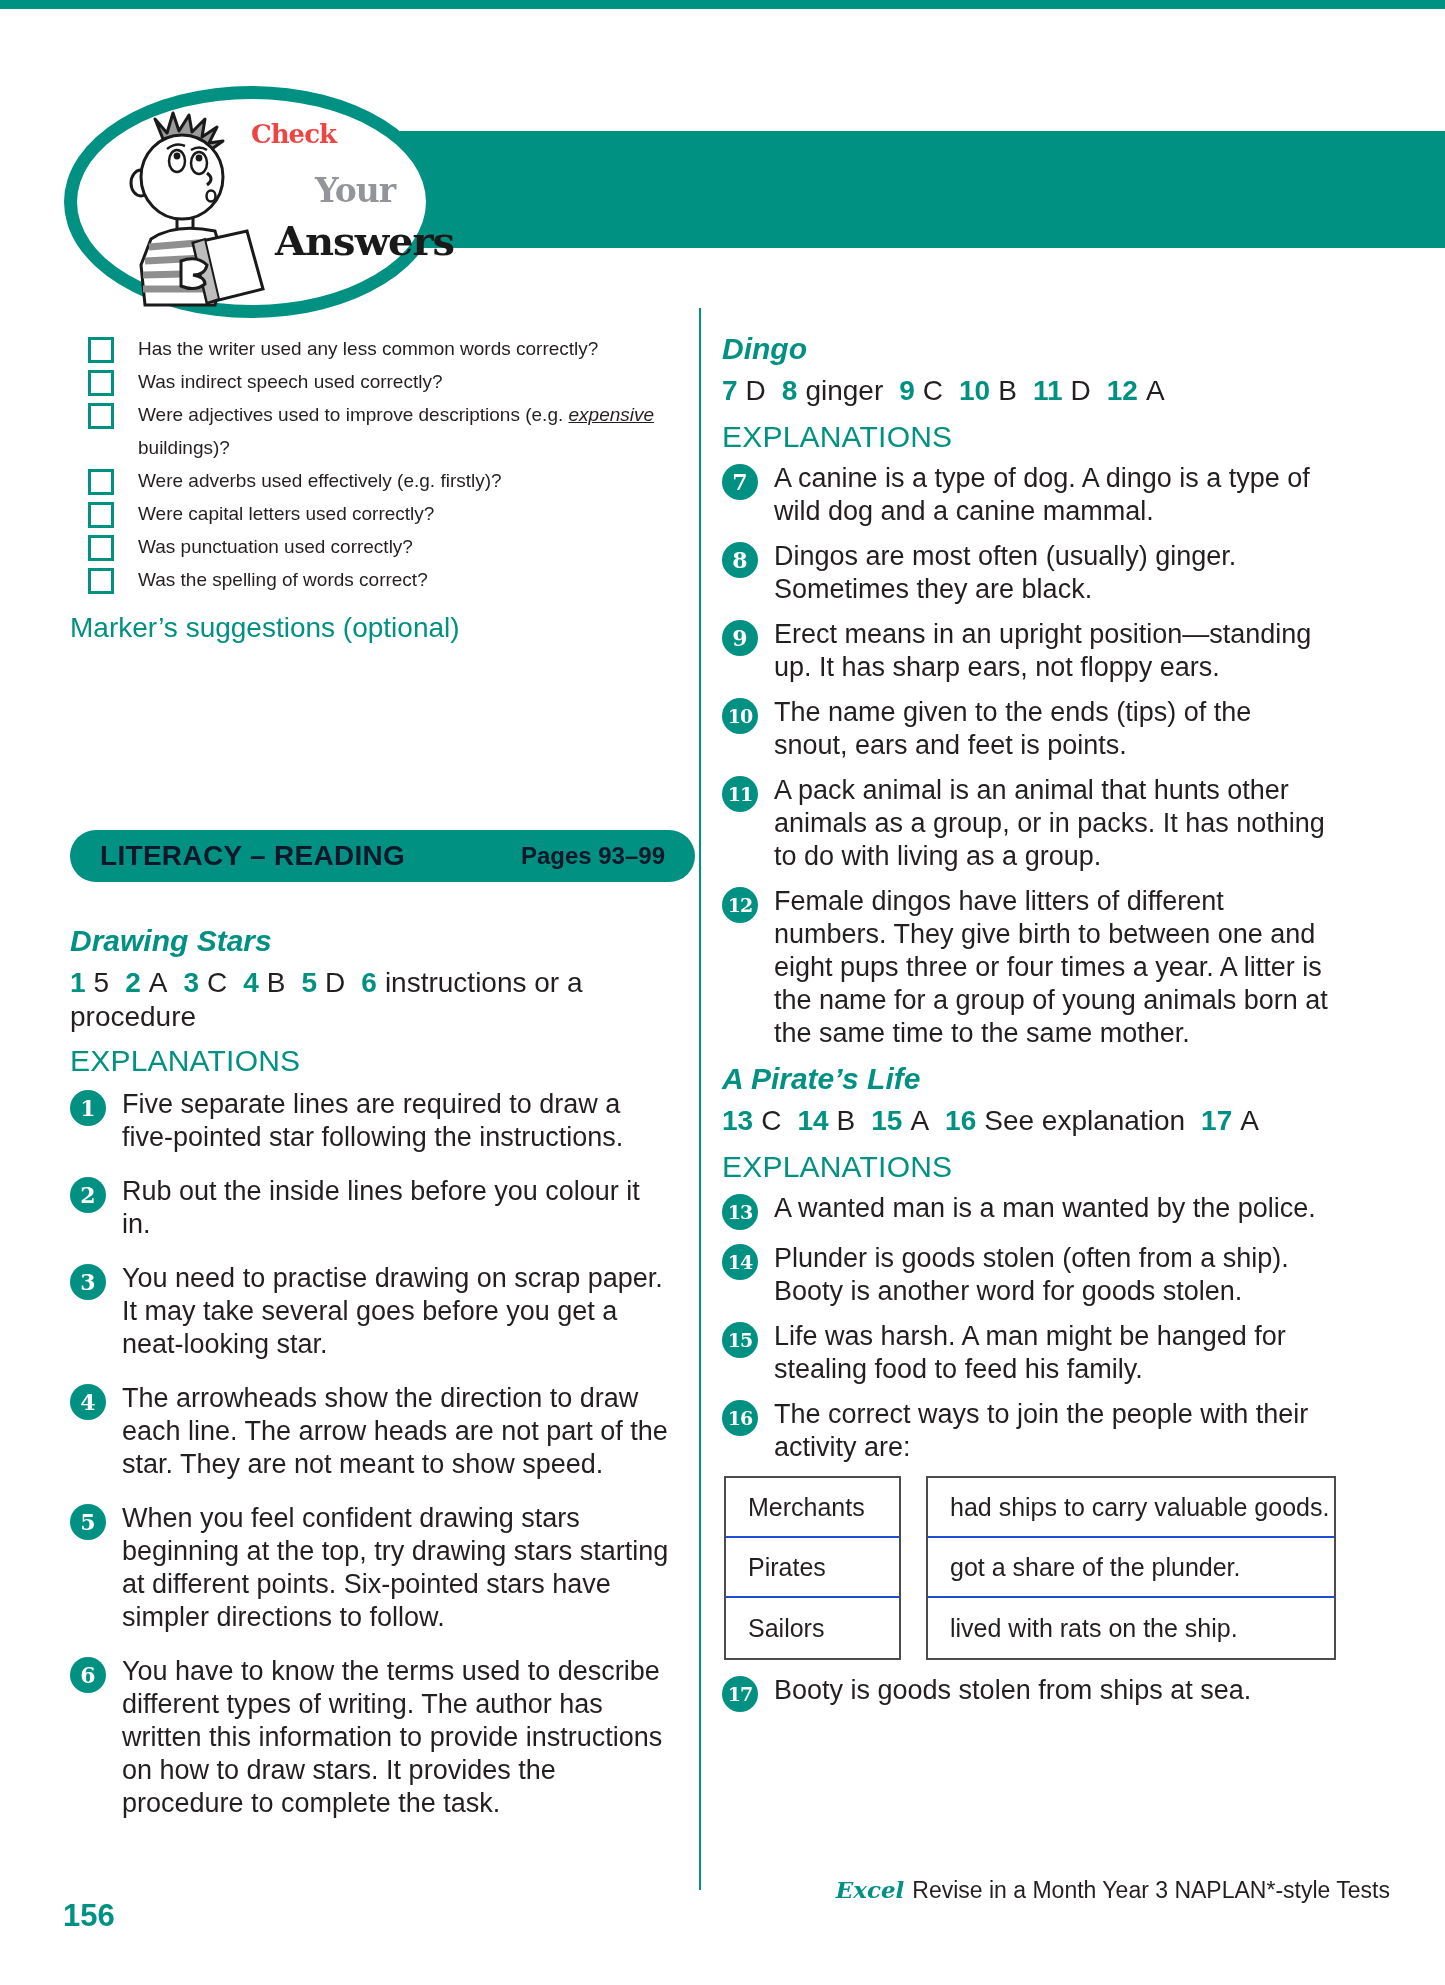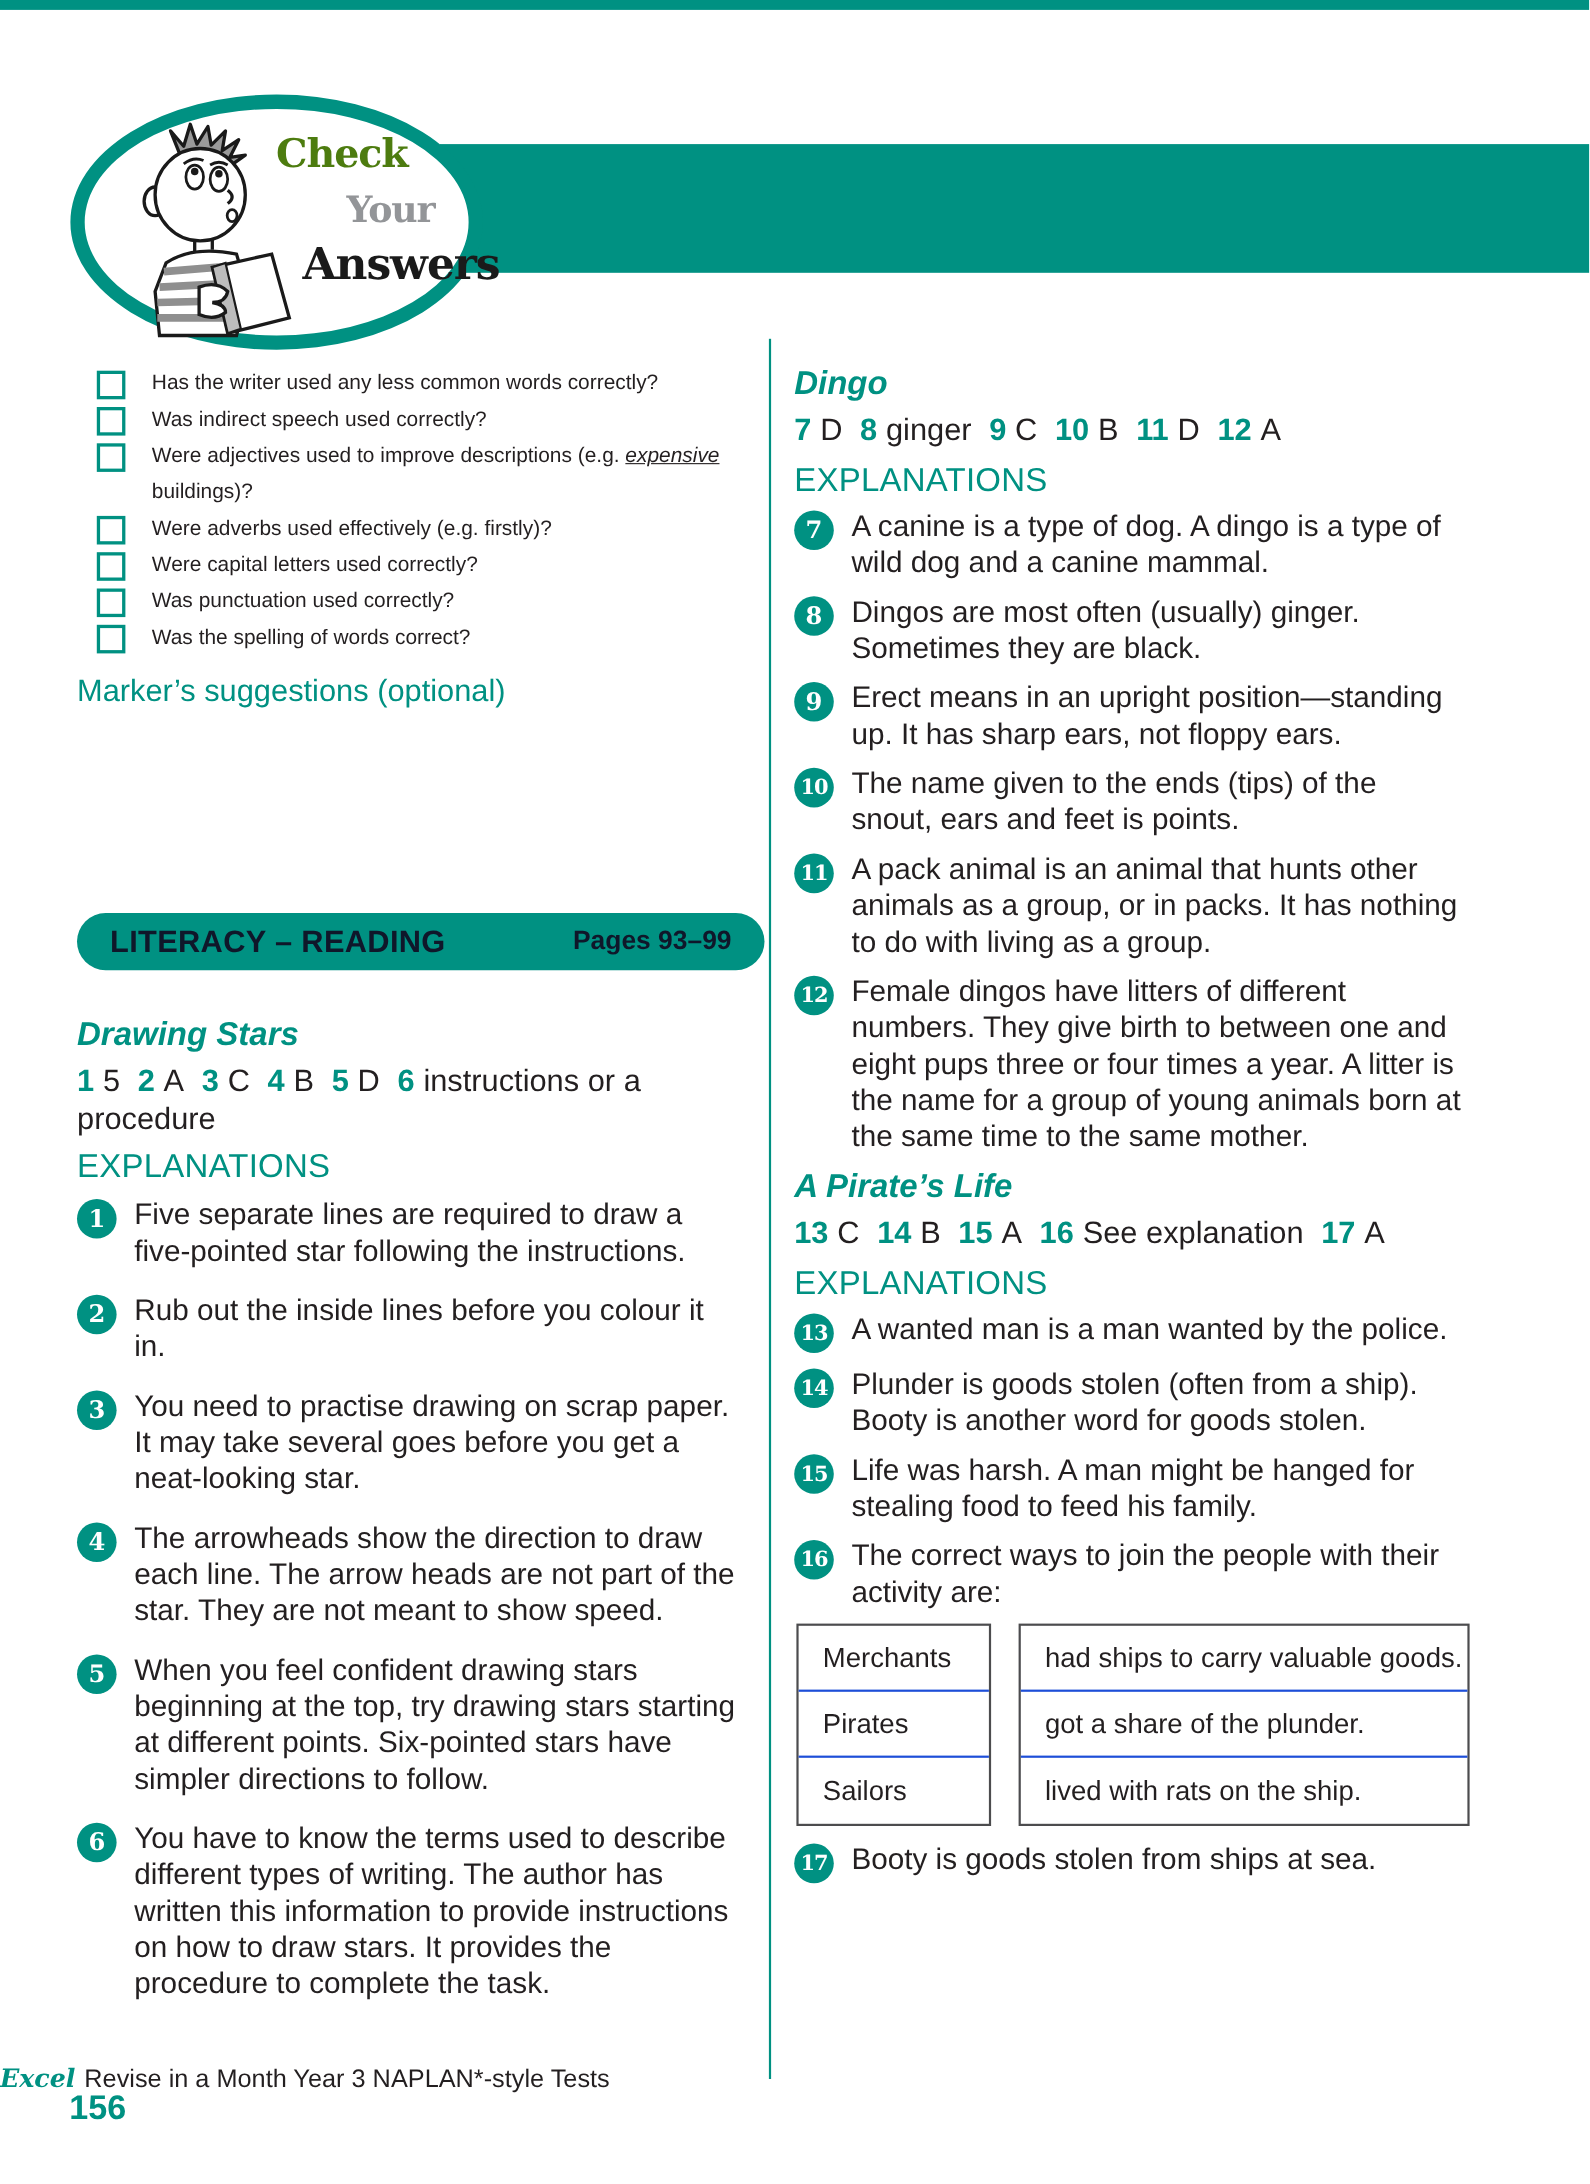--- a/index.html
+++ b/index.html
@@ -11,21 +11,21 @@
   
   .banner-band{position:absolute;left:400px;top:131px;right:0;height:117px;background:#009182;}
   .banner-text{position:absolute;right:73px;top:138px;text-align:right;color:#fff;}
   .banner-title{font-size:40px;font-weight:bold;letter-spacing:.5px;line-height:44px;}
   .banner-subtitle{font-size:35px;font-style:italic;line-height:52px;}
 
   
   .logo-oval{position:absolute;left:64px;top:86px;width:375px;height:232px;background:#fff;
     border:13px solid #009182;border-radius:50%;box-sizing:border-box;}
   .logo-line{position:absolute;font-family:"DejaVu Serif",serif;font-weight:bold;letter-spacing:-1px;}
-  .logo-check{left:174px;top:20px;font-size:36px;color:#4d7c0f;}
+  .logo-check{left:174px;top:20px;font-size:26px;color:#ef4444;}
   .logo-your{left:238px;top:72px;font-size:33px;color:#939598;}
   .logo-answers{left:198px;top:118px;font-size:40px;color:#1a1a1a;}
   .boy-svg{position:absolute;left:8px;top:12px;}
 
   
   .col-left{position:absolute;left:68px;top:332px;width:614px;}
   .chk-row{display:flex;align-items:flex-start;}
   .chk-box{flex:0 0 auto;width:20px;height:20px;border:3px solid #009182;margin:5px 0 0 20px;box-sizing:content-box;}
   .chk-text{margin-left:24px;width:560px;font-size:19px;line-height:33px;}
   .italic{}
@@ -71,21 +71,21 @@
   .match-wrap{display:flex;margin:8px 0 14px 2px;}
   .match-box{border:2px solid #4c4c4e;}
   .match-box-left{width:173px;}
   .match-box-right{width:406px;margin-left:25px;}
   .match-cell{height:60px;display:flex;align-items:center;padding-left:22px;font-size:25px;
     border-bottom:2px solid #1d4ed8;box-sizing:border-box;}
   .match-cell:last-child{border-bottom:none;}
 
   
   .footer-num{position:absolute;left:63px;top:1898px;font-size:31px;font-weight:bold;color:#009182;}
-  .footer-center{position:absolute;left:0;top:1876px;width:1390px;text-align:left;font-size:23px;}
+  .footer-center{position:absolute;left:0;top:1876px;width:1390px;text-align:right;font-size:23px;}
   .footer-brand{color:#009182;font-weight:bold;font-style:italic;font-family:"DejaVu Serif",serif;margin-right:8px;}
 </style>
 </head>
 <body>
 
 <div class="page">
 
   <div class="top-strip"></div>
 
   <div class="banner-band">

